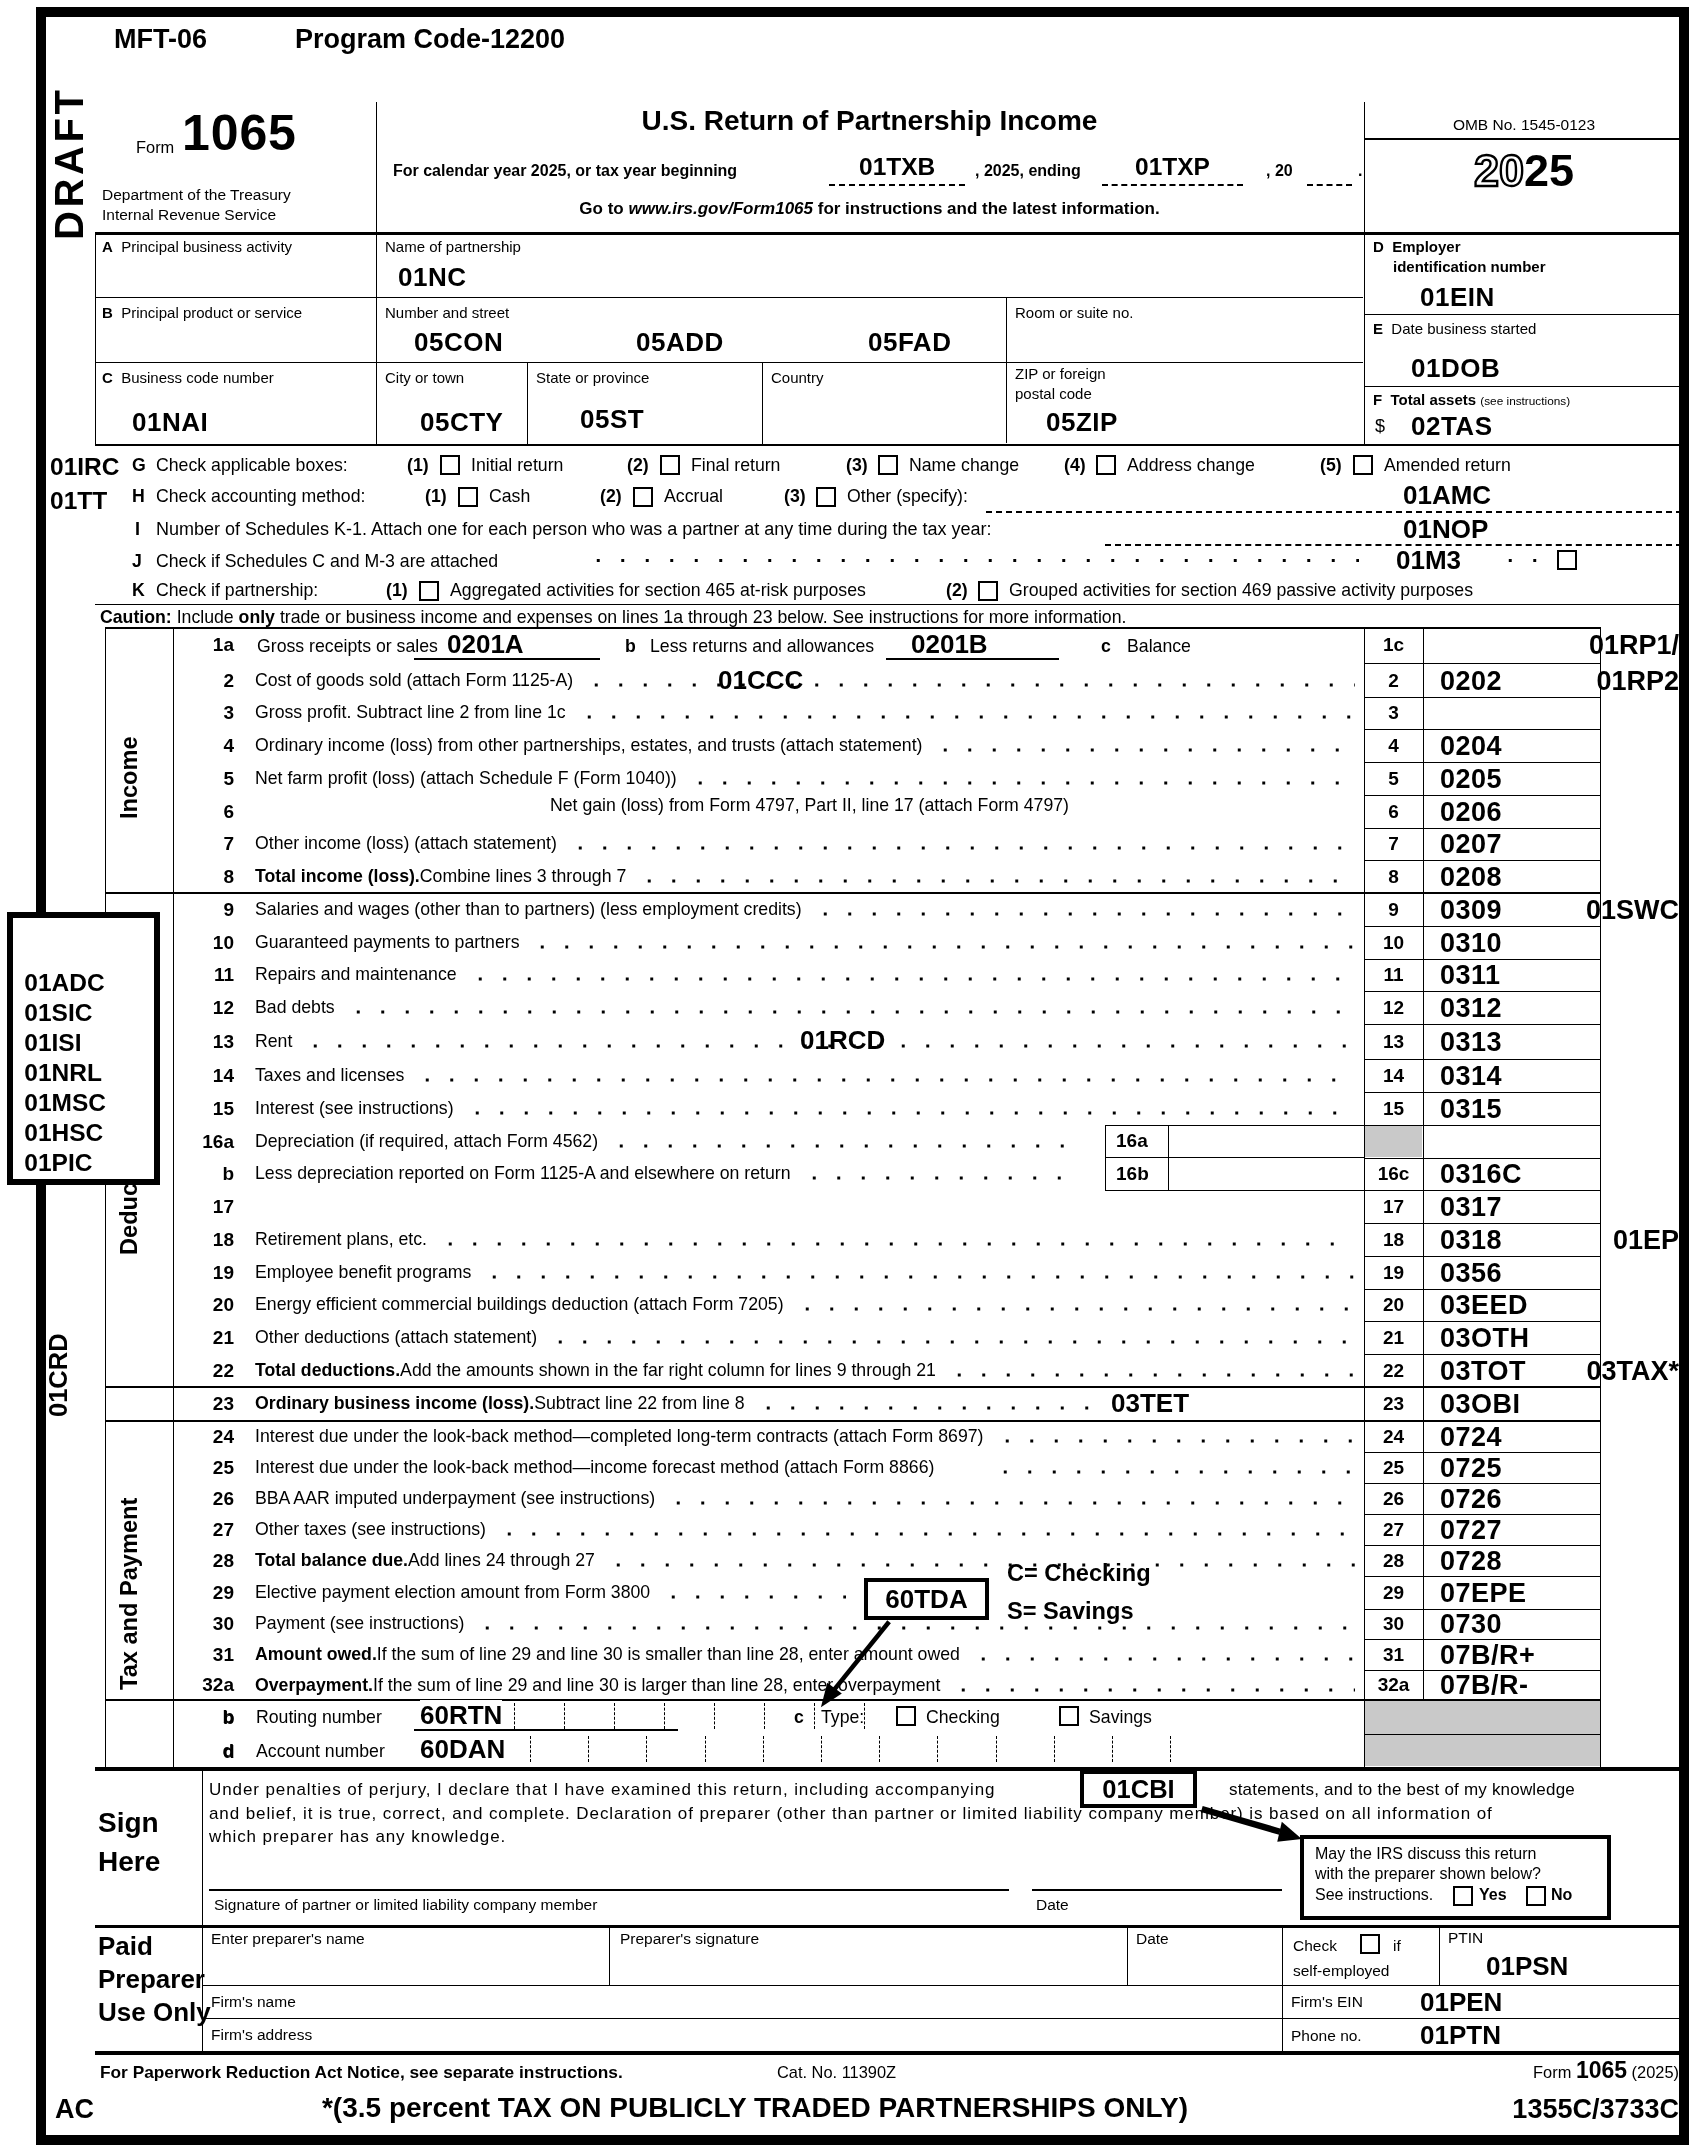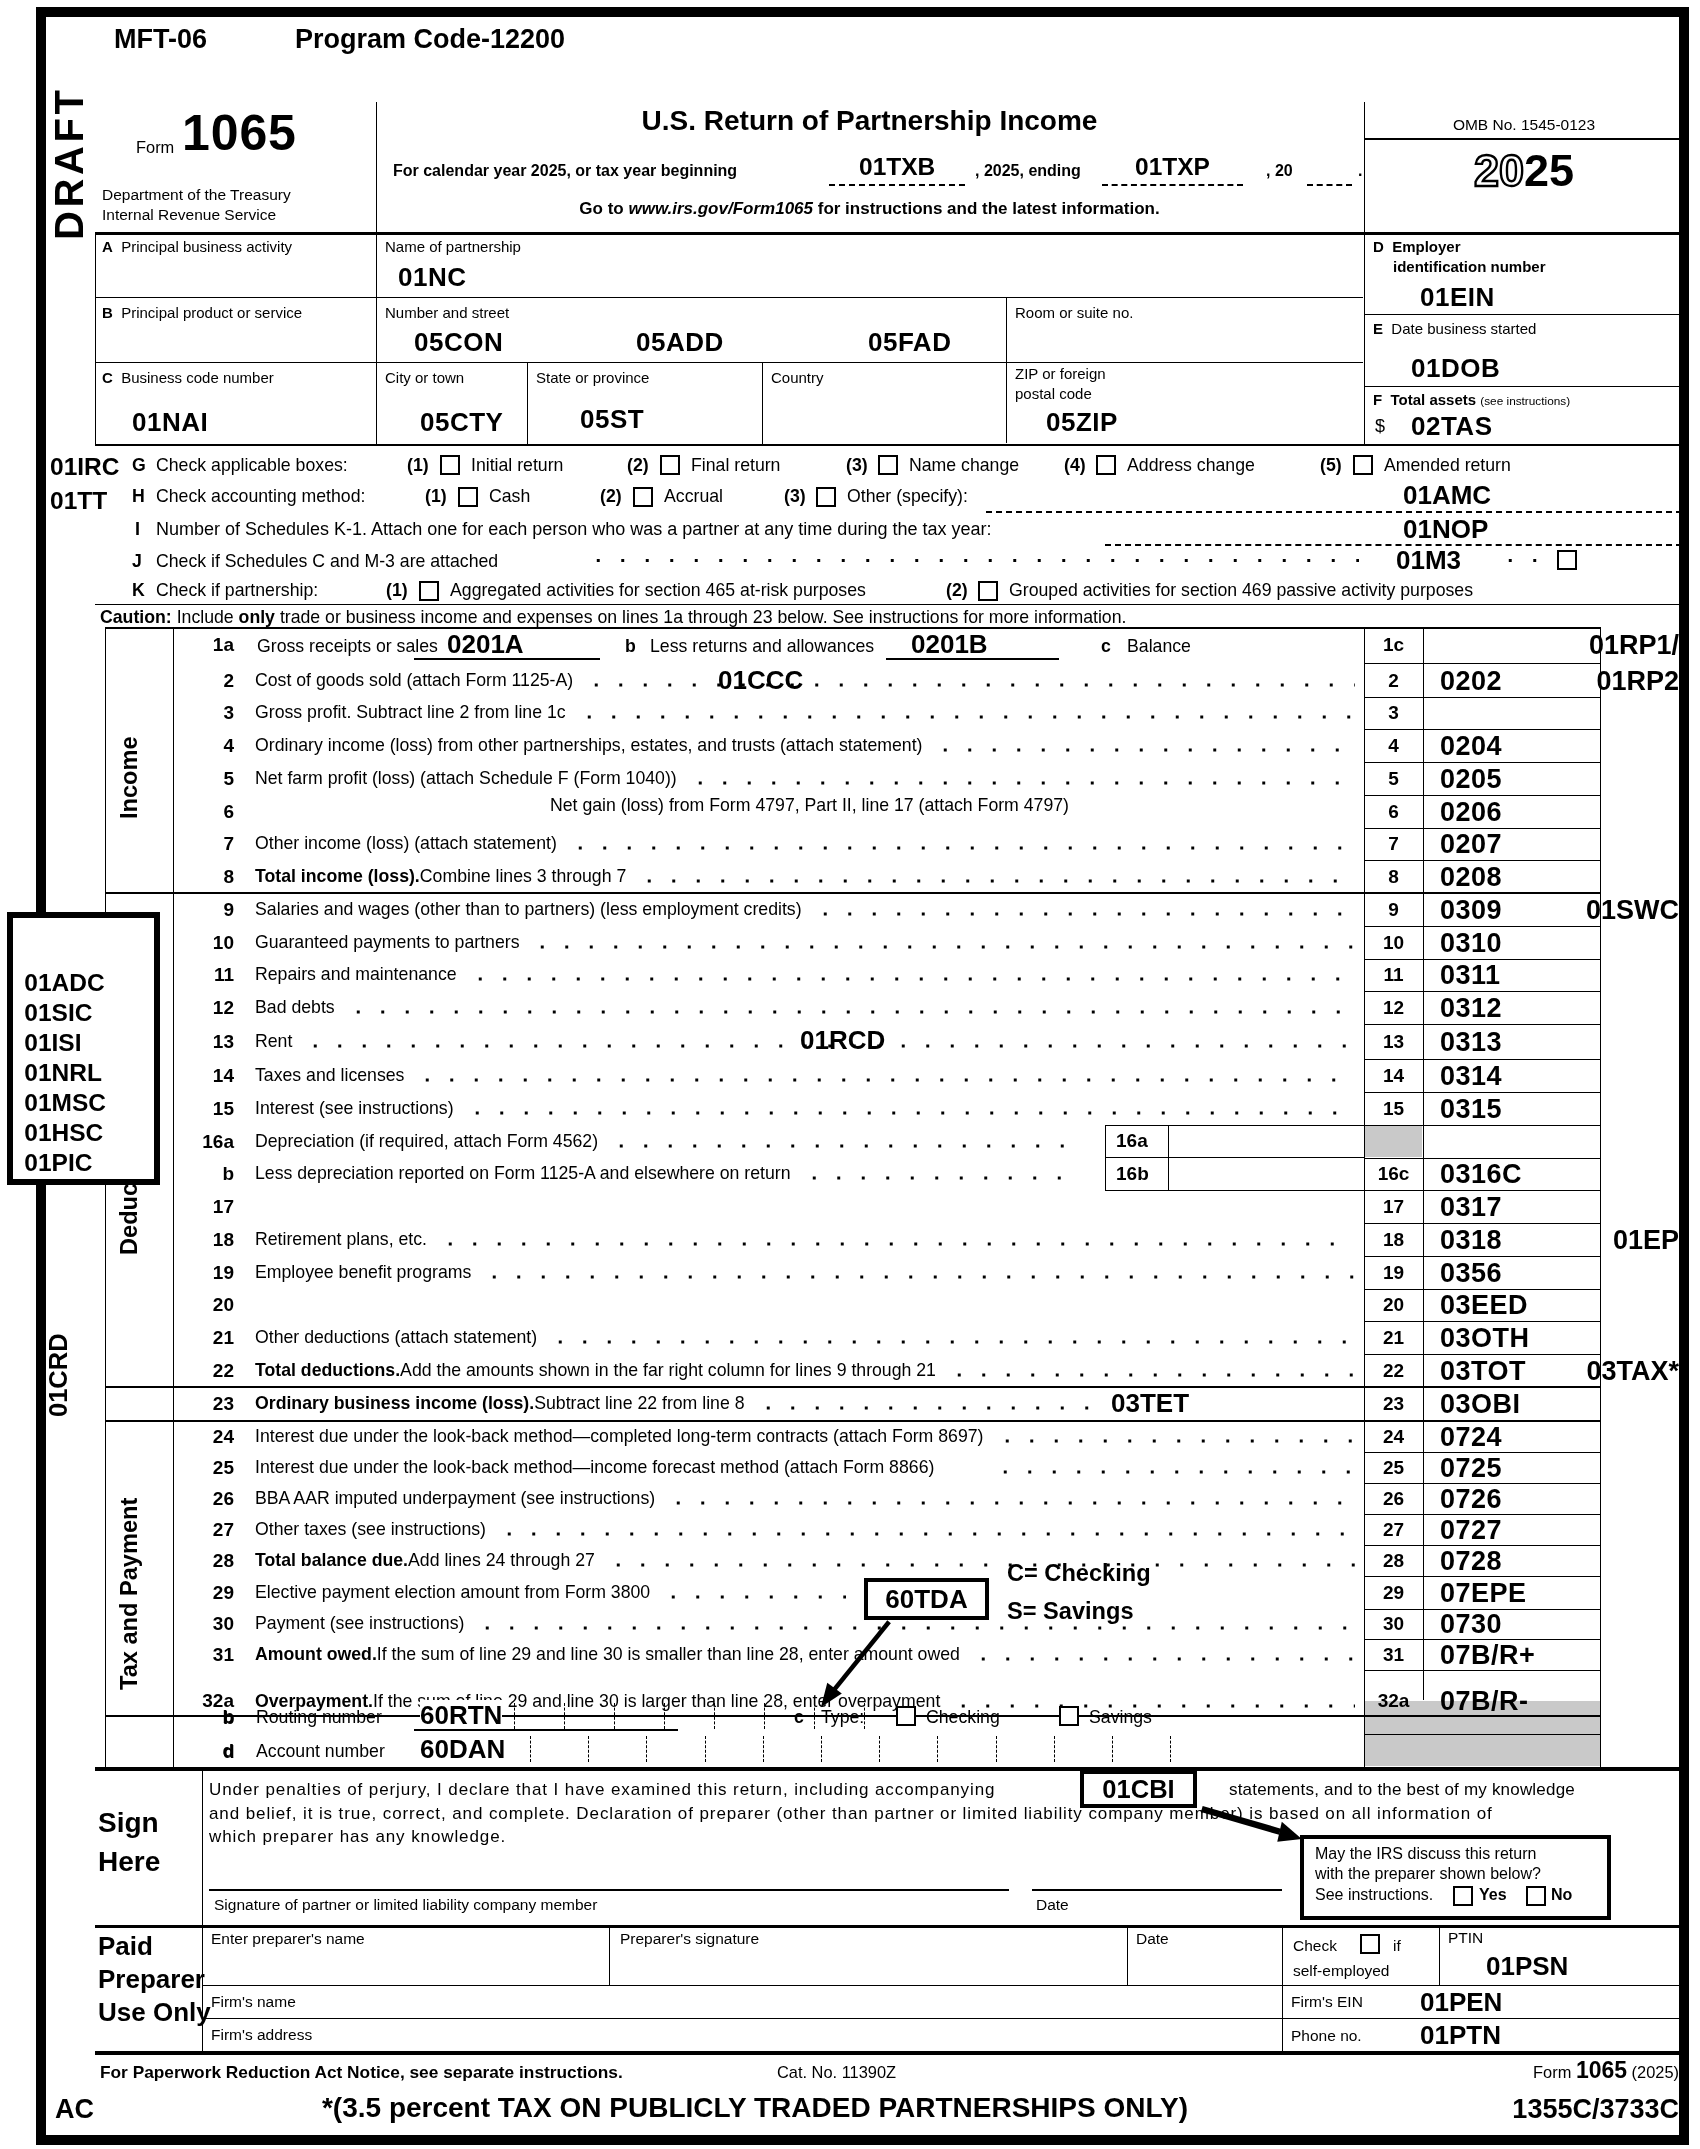--- a/index.html
+++ b/index.html
@@ -358,20 +358,24 @@
         <div class="desc" style="width: 1109px;">
           <span>Employee benefit programs</span>
           <i class="dots"></i>
         </div>
         <span class="cnum">19</span>
         <span class="acode">0356</span>
         <i class="rsep"></i>
       </div>
       <div class="mrow" style="top: 1288px; height: 33px;">
         <span class="lnum">20</span>
+        <div class="desc" style="width: 1109px;">
+          <span>Energy efficient commercial buildings deduction (attach Form 7205)</span>
+          <i class="dots"></i>
+        </div>
         <span class="cnum">20</span>
         <span class="acode">03EED</span>
         <i class="rsep"></i>
       </div>
       <div class="mrow" style="top: 1321px; height: 33px;">
         <span class="lnum">21</span>
         <div class="desc" style="width: 1109px;">
           <span>Other deductions (attach statement)</span>
           <i class="dots"></i>
         </div>
@@ -477,21 +481,21 @@
         <span class="lnum">31</span>
         <div class="desc" style="width: 1109px;">
           <span class="b">Amount owed. </span>
           <span>If the sum of line 29 and line 30 is smaller than line 28, enter amount owed</span>
           <i class="dots"></i>
         </div>
         <span class="cnum">31</span>
         <span class="acode">07B/R+</span>
         <i class="rsep"></i>
       </div>
-      <div class="mrow" style="top: 1670px; height: 30px; margin-top: 16px;">
+      <div class="mrow" style="top: 1670px; height: 30px;">
         <span class="lnum">32a</span>
         <div class="desc" style="width: 1109px;">
           <span class="b">Overpayment. </span>
           <span>If the sum of line 29 and line 30 is larger than line 28, enter overpayment</span>
           <i class="dots"></i>
         </div>
         <span class="cnum">32a</span>
         <span class="acode">07B/R-</span>
         <i class="fsep"></i>
       </div>

